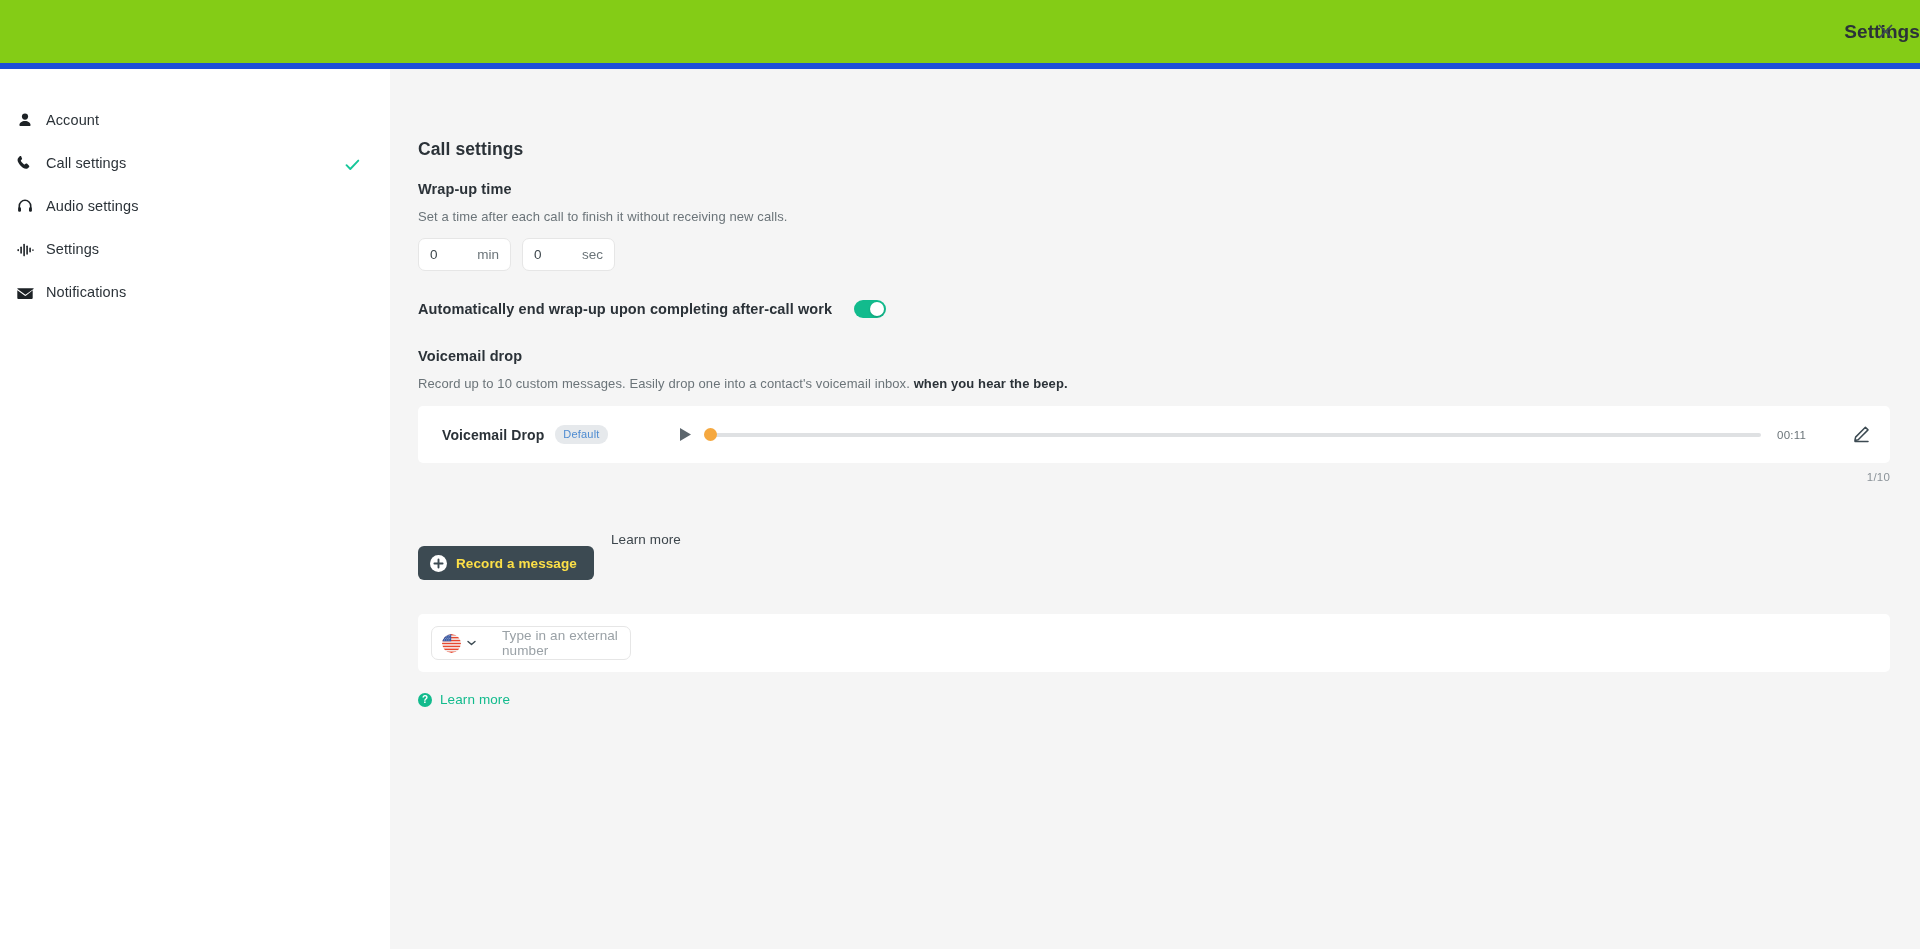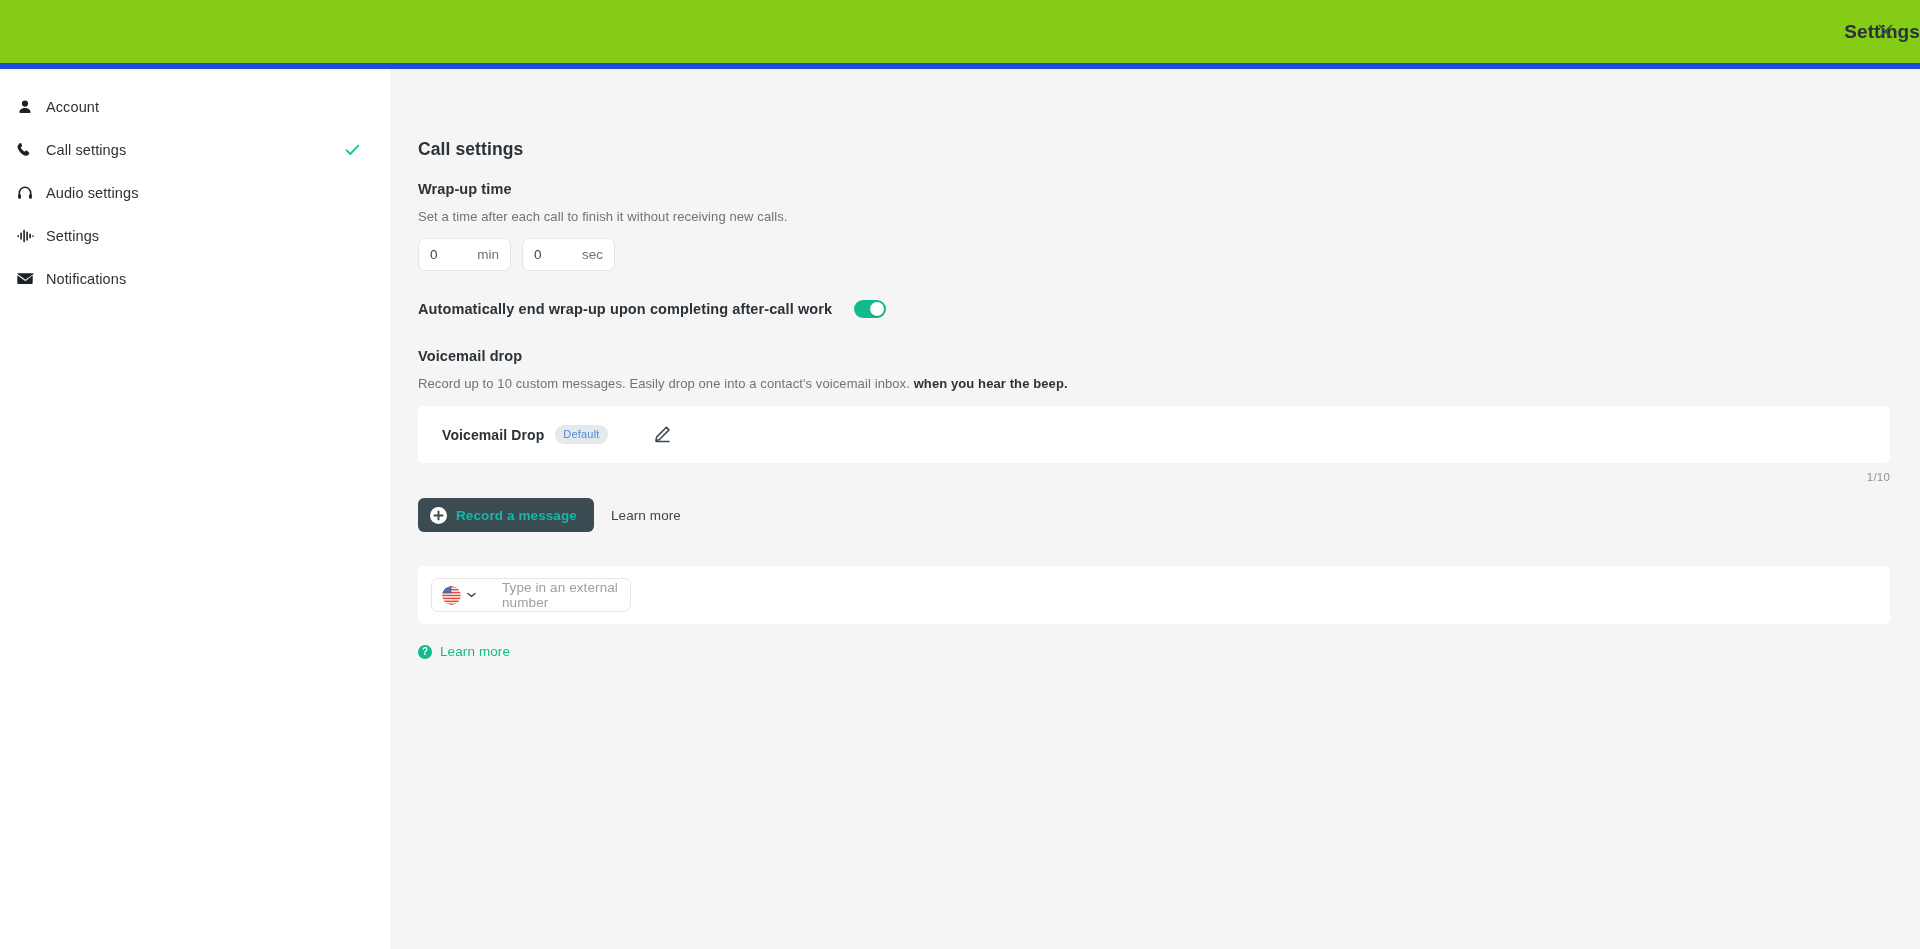--- a/index.html
+++ b/index.html
@@ -52,21 +52,21 @@
 
   
   .sidebar {
     width: 390px;
     flex: 0 0 390px;
     background: #ffffff;
     padding-top: 16px;
   }
   .nav-item {
     display: flex;
-    align-items: center;
+    align-items: flex-end;
     height: 43px;
     padding: 0 30px 0 11px;
     cursor: pointer;
     position: relative;
   }
   .nav-icon {
     width: 28px;
     flex: 0 0 28px;
     display: flex;
     align-items: center;
@@ -259,32 +259,33 @@
     letter-spacing: .2px;
   }
 
   .vm-actions {
     display: flex;
     align-items: center;
     margin-top: 15px;
   }
   .btn-record {
     background: #3c4a52;
-    color: #14b8a6;
+    color: #fde047;
     border: none;
     border-radius: 6px;
     height: 34px;
     padding: 0 17px 0 12px;
     display: flex;
     align-items: center;
     font-size: 13.5px;
     font-weight: bold;
     font-family: "Liberation Sans", sans-serif;
     cursor: pointer;
     letter-spacing: .1px;
+    margin-top: 48px;
   }
   .btn-record .plus {
     margin-right: 9px;
     display: flex;
     align-items: center;
   }
   .link-plain {
     margin-left: 17px;
     font-size: 13.5px;
     color: #3d464c;
@@ -477,20 +478,32 @@
         </div>
       </div>
 
       <div class="voicemail-block">
         <div class="field-label">Voicemail drop</div>
         <div class="field-desc"><span>Record up to 10 custom messages. Easily drop one into a contact's voicemail inbox. </span><b>when you hear the beep.</b></div>
 
         <div class="vm-card">
           <div class="vm-name">Voicemail Drop</div>
           <div class="vm-badge">Default</div>
+          <div class="vm-player">
+            <div class="play-btn">
+              <svg width="13" height="15" viewBox="0 0 13 15">
+                <path d="M1 1 L12 7.5 L1 14 Z" fill="#5c666d"></path>
+              </svg>
+            </div>
+            <div class="seek">
+              <div class="seek-track"></div>
+              <div class="seek-thumb"></div>
+            </div>
+            <div class="vm-time">00:11</div>
+          </div>
           <div class="vm-edit">
             <svg width="17" height="17" viewBox="0 0 17 17">
               <path d="M12.4 1.3 2.6 11.1l-.7 3.3 3.3-.7 9.8-9.8z" fill="none" stroke="#3c4a52" stroke-width="1.5" stroke-linejoin="round"></path>
               <path d="M2 15.6h13" stroke="#3c4a52" stroke-width="1.5" stroke-linecap="round"></path>
             </svg>
           </div>
         </div>
         <div class="vm-counter">1/10</div>
 
         <div class="vm-actions">

